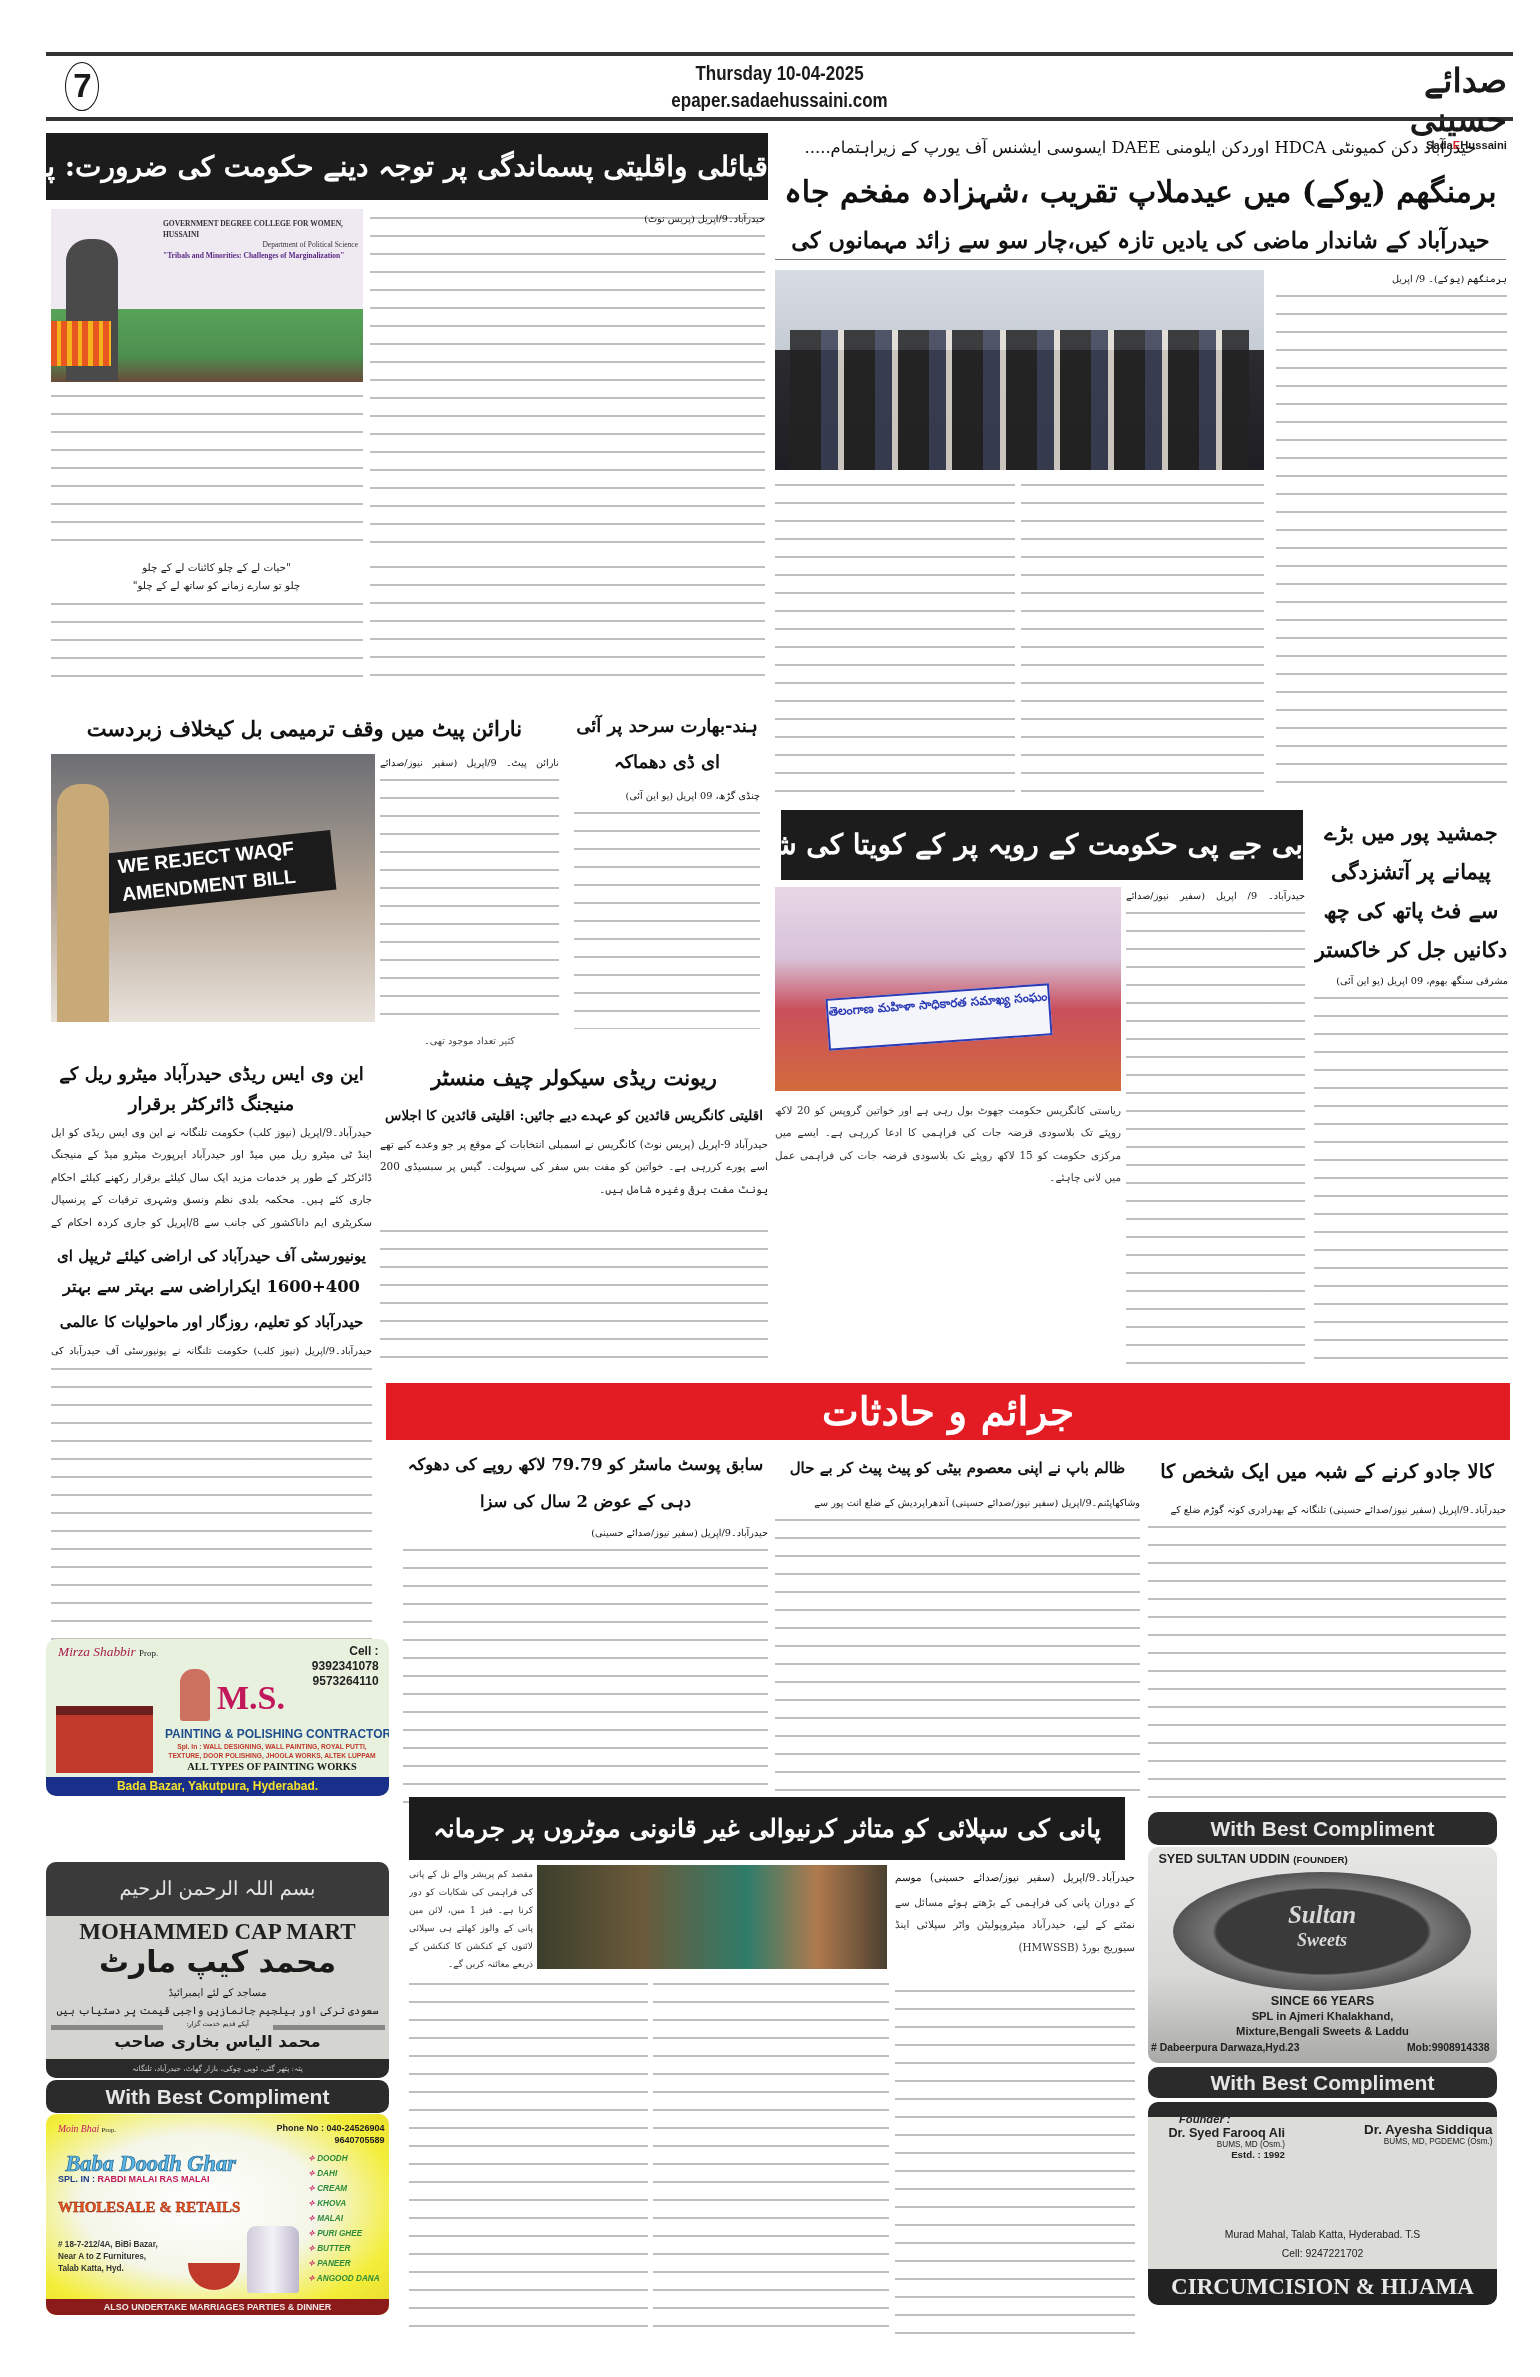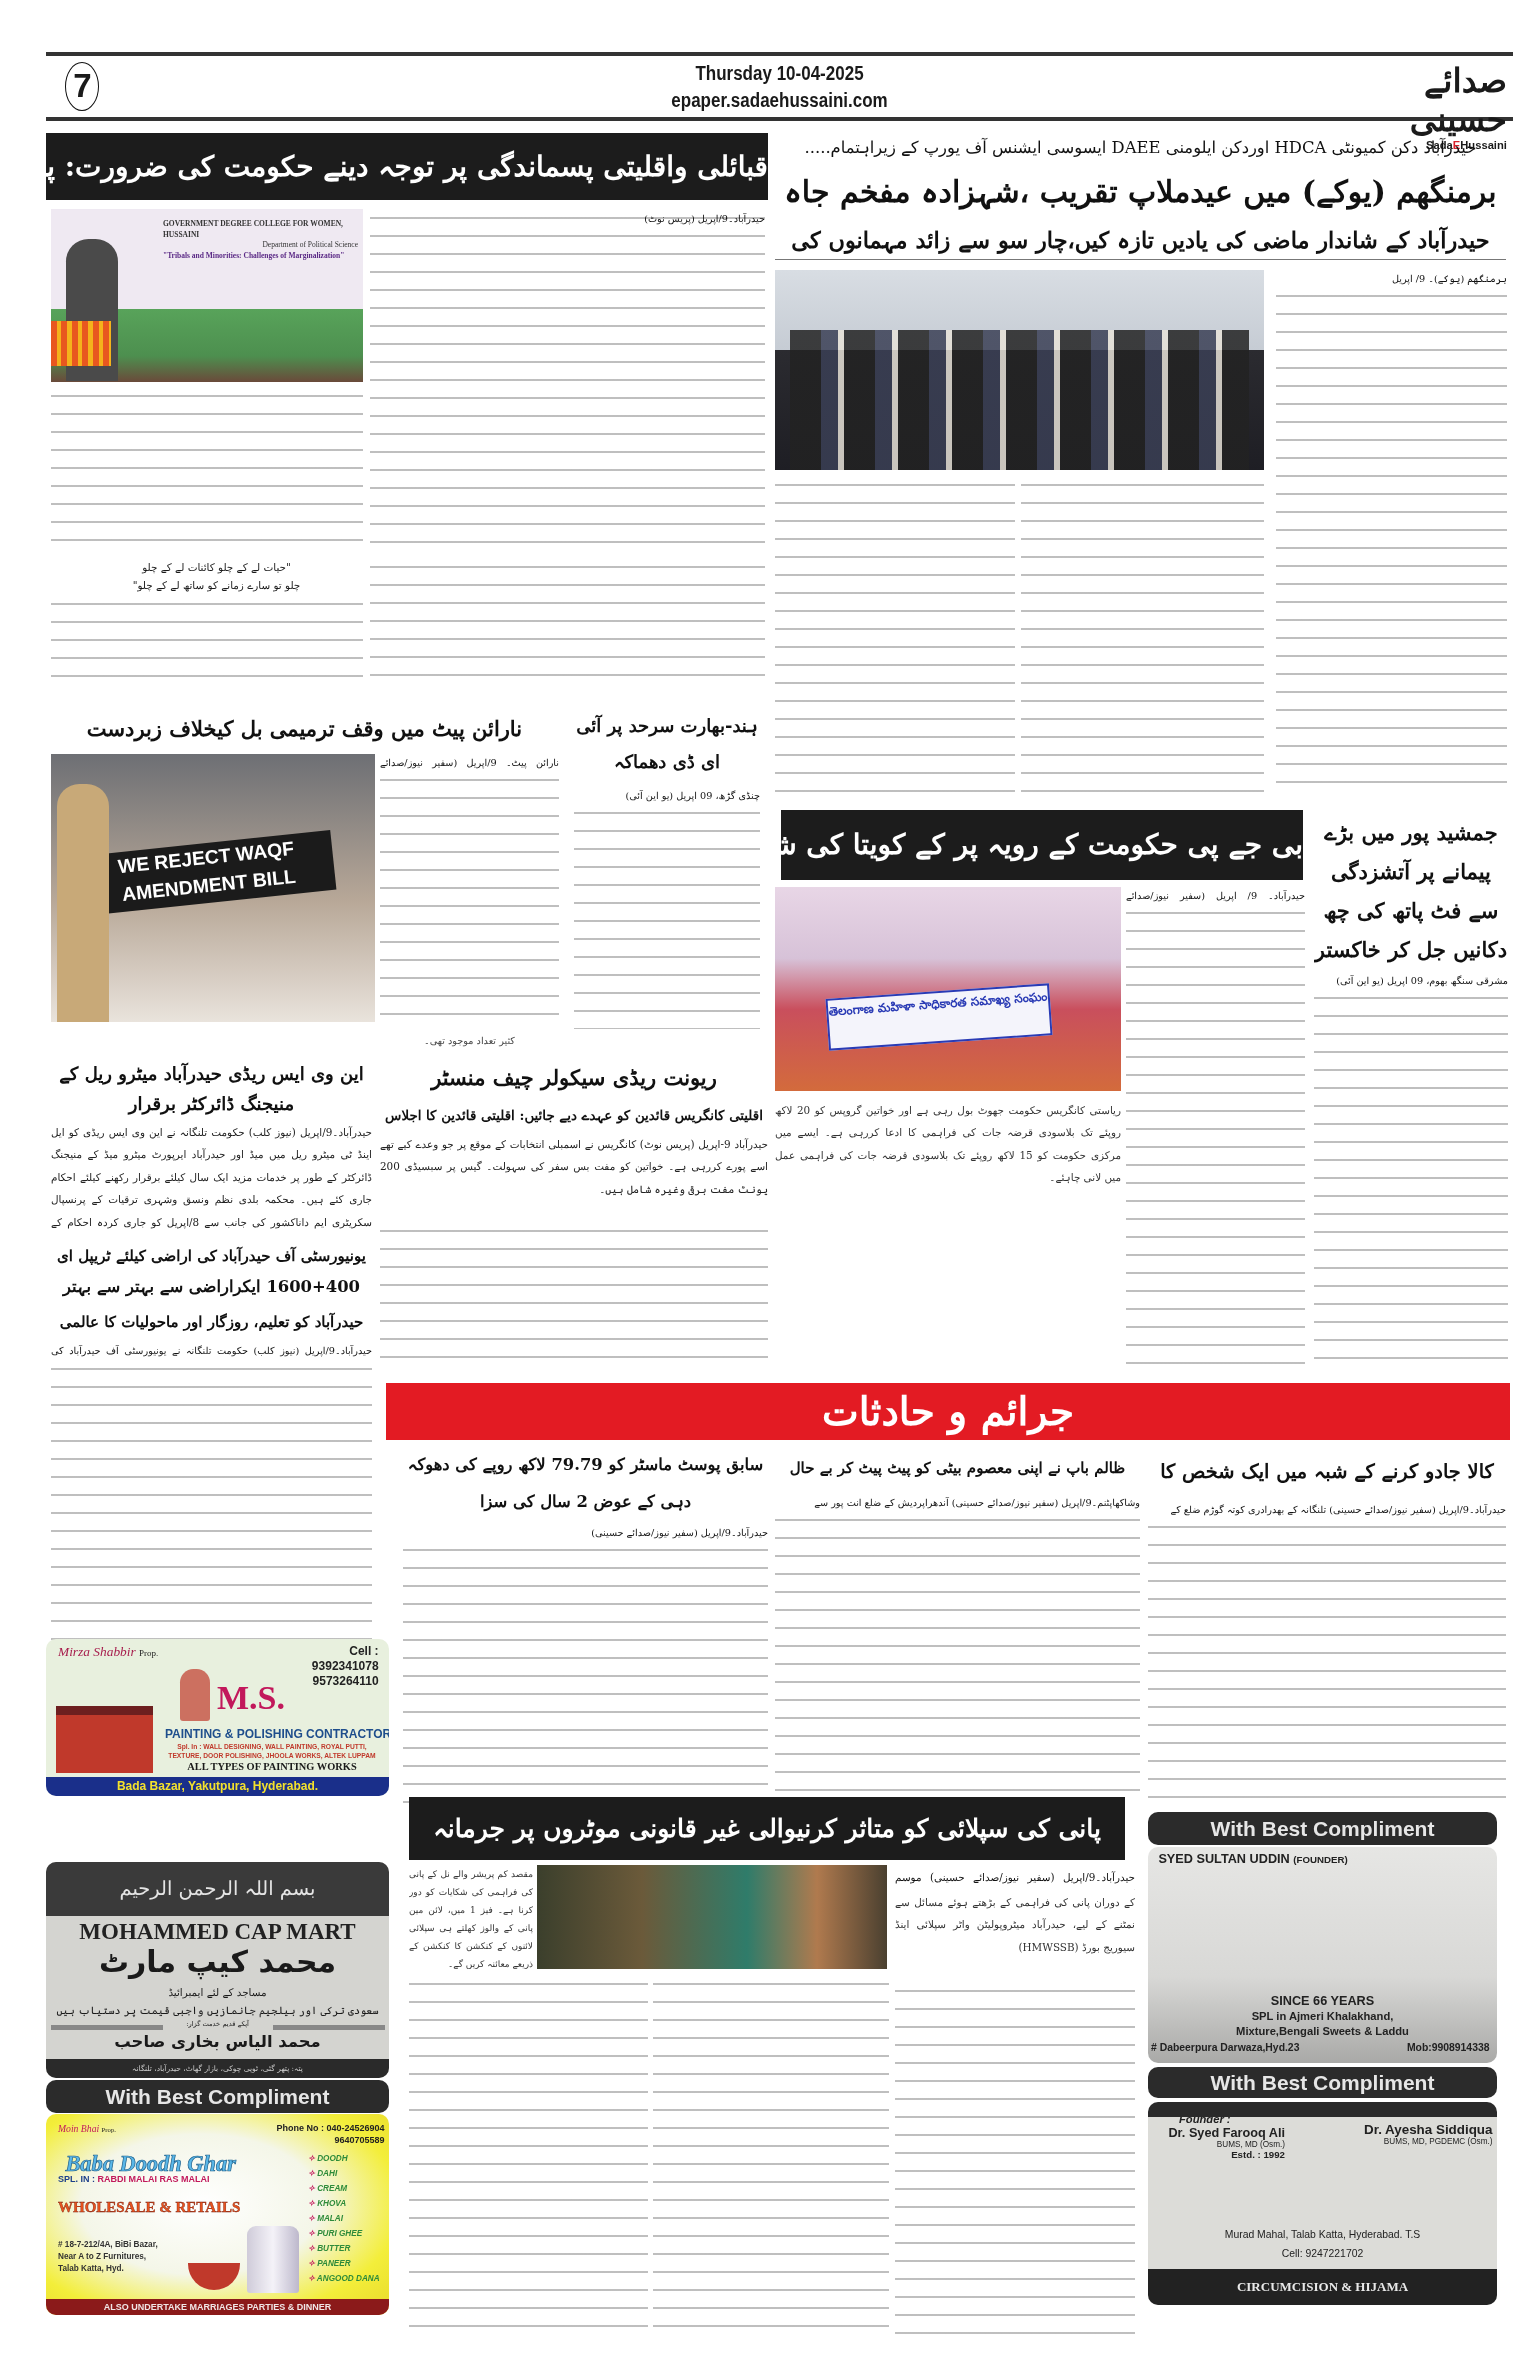--- a/index.html
+++ b/index.html
@@ -208,20 +208,24 @@
     </div>
   <div class="abs" style="left:0;bottom:0;width:100%;height:16.4px;background:#8b1a1a;color:#f0e6e6;font-family:'Liberation Sans',sans-serif;font-weight:bold;font-size:9px;line-height:16.4px;text-align:center;">ALSO UNDERTAKE MARRIAGES PARTIES &amp; DINNER</div>
 </div>
 
 <div class="abs ad wbc" style="left:1148px;top:1812px;width:349px;height:33px;font-size:21px;line-height:33px;">With Best Compliment</div>
 <div class="abs ad" style="left:1148px;top:1847px;width:349px;height:216px;background:linear-gradient(180deg,#e6e6e4 0%,#d8d8d6 60%,#a9a9a7 100%);">
   <div class="abs" style="left:10.4px;top:4.5px;font-family:'Liberation Sans',sans-serif;font-weight:bold;font-size:12.7px;color:#222;">
     <span>SYED SULTAN UDDIN</span>
     <span style="font-size:9.7px;">(FOUNDER)</span>
   </div>
+  <div class="abs" style="left:25px;top:25px;width:298px;height:119px;border-radius:50%;background:radial-gradient(ellipse at center,#3a3a3a 0%,#3a3a3a 50%,#777 52%,#555 70%,#9a9a9a 100%);text-align:center;color:#d8d8d8;font-family:'Liberation Serif',serif;font-weight:bold;font-style:italic;">
+    <div style="font-size:25px;padding-top:28px;line-height:30px;">Sultan</div>
+    <div style="font-size:18px;line-height:21px;">Sweets</div>
+  </div>
   <div class="abs" style="left:0;top:146px;width:100%;font-family:'Liberation Sans',sans-serif;font-weight:bold;color:#222;text-align:center;">
     <div style="font-size:12.7px;line-height:16.4px;">SINCE 66 YEARS</div>
     <div style="font-size:11.2px;line-height:15px;">SPL in Ajmeri Khalakhand,</div>
     <div style="font-size:11.2px;line-height:15px;">Mixture,Bengali Sweets &amp; Laddu</div>
   </div>
   <div class="abs" style="left:3px;top:195px;font-family:'Liberation Sans',sans-serif;font-weight:bold;font-size:10.4px;color:#222;"># Dabeerpura Darwaza,Hyd.23</div>
   <div class="abs" style="right:7.5px;top:195px;font-family:'Liberation Sans',sans-serif;font-weight:bold;font-size:10.4px;color:#222;">Mob:9908914338</div>
 </div>
 
 <div class="abs ad wbc" style="left:1148px;top:2067px;width:349px;height:31px;font-size:21px;line-height:31px;">With Best Compliment</div>
@@ -231,15 +235,15 @@
     <div style="font-size:12.7px;font-weight:bold;">Dr. Syed Farooq Ali</div>
     <div style="font-size:8.2px;">BUMS, MD (Osm.)</div>
     <div style="font-size:9.7px;font-weight:bold;">Estd. : 1992</div>
   </div>
   <div class="abs" style="right:4.5px;top:4.5px;width:164px;font-family:'Liberation Sans',sans-serif;color:#222;text-align:right;">
     <div style="font-size:13.4px;font-weight:bold;">Dr. Ayesha Siddiqua</div>
     <div style="font-size:8.2px;">BUMS, MD, PGDEMC (Osm.)</div>
   </div>
   <div class="abs" style="left:0;top:112px;width:100%;font-family:'Liberation Sans',sans-serif;font-size:10.4px;color:#222;text-align:center;">Murad Mahal, Talab Katta, Hyderabad. T.S</div>
   <div class="abs" style="left:0;top:131px;width:100%;font-family:'Liberation Sans',sans-serif;font-size:10.4px;color:#222;text-align:center;">Cell: 9247221702</div>
-  <div class="abs" style="left:0;bottom:0;width:100%;height:36px;background:#222;color:#e8e8e8;font-family:'Liberation Serif',serif;font-weight:bold;font-size:13px;line-height:36px;text-align:center;">CIRCUMCISION &amp; HIJAMA</div>
+  <div class="abs" style="left:0;bottom:0;width:100%;height:36px;background:#222;color:#e8e8e8;font-family:'Liberation Serif',serif;font-weight:bold;font-size:23px;line-height:36px;text-align:center;">CIRCUMCISION &amp; HIJAMA</div>
 </div>
 
 
 </body></html>

